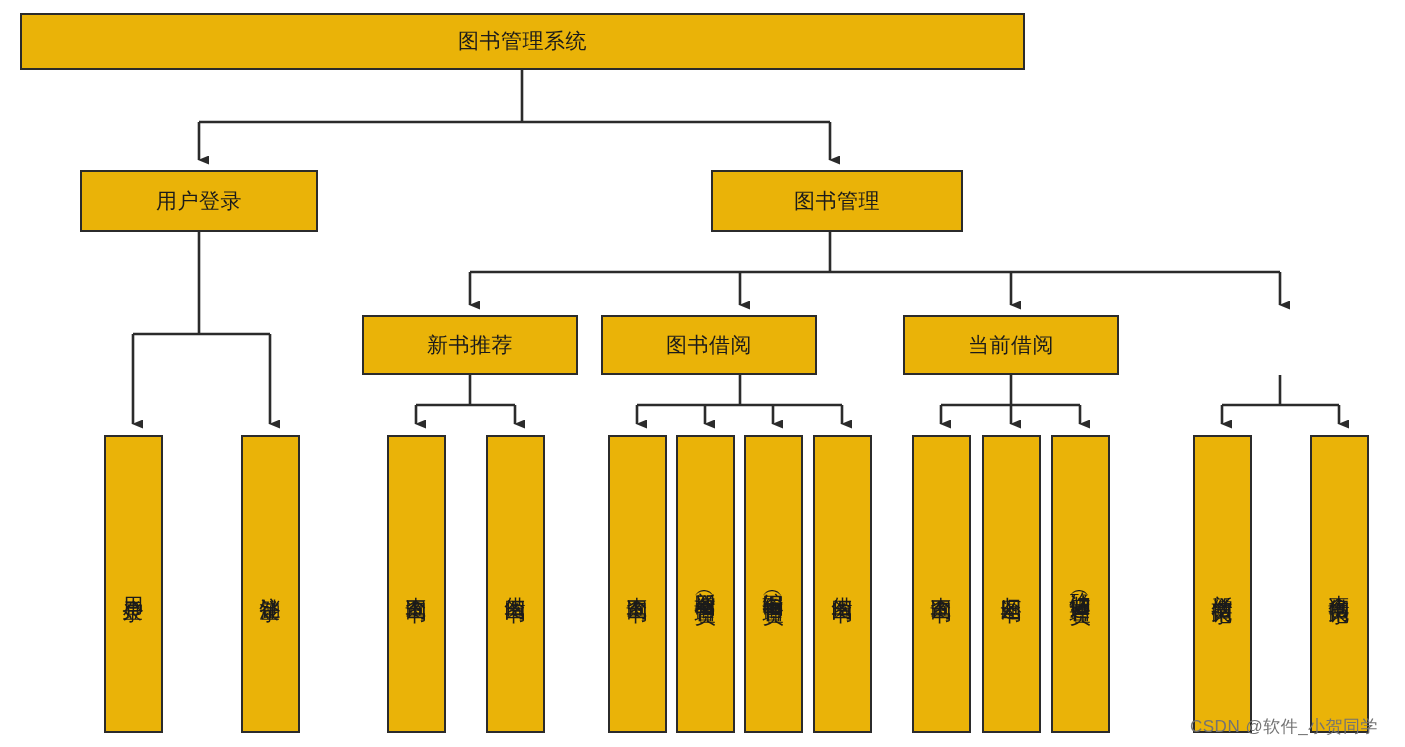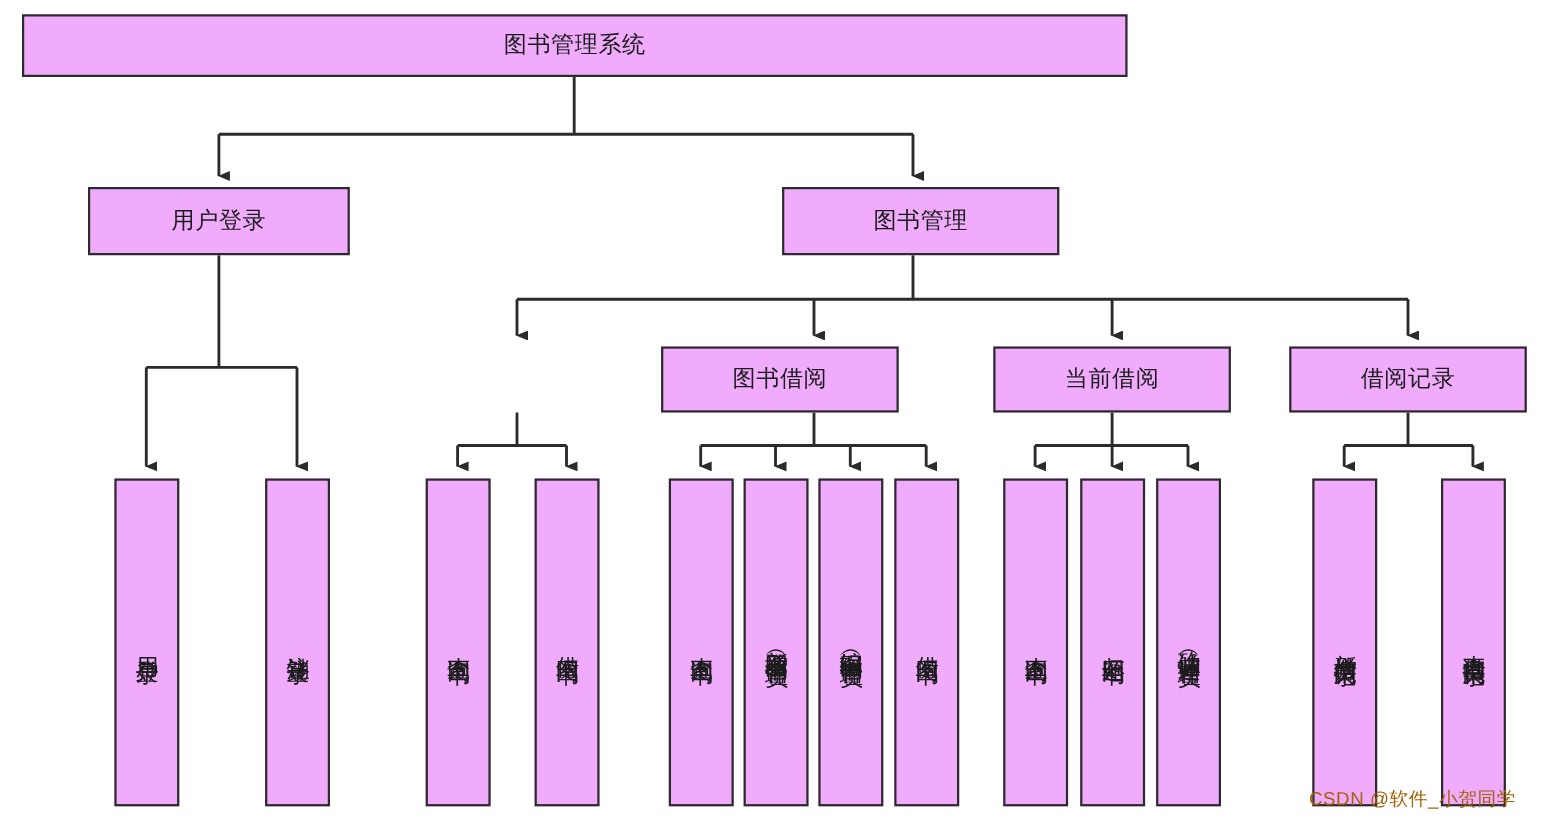--- a/index.html
+++ b/index.html
@@ -19,21 +19,21 @@
     position: absolute;
     left: 0;
     top: 0;
     width: 1405px;
     height: 747px;
     pointer-events: none;
   }
   .node {
     position: absolute;
     box-sizing: border-box;
-    background: #f0abfc;
+    background: #eab308;
     border: 2px solid #2b2b2b;
     display: flex;
     align-items: center;
     justify-content: center;
     color: #1b1b1b;
   }
   .node .label {
     display: block;
     text-align: center;
     line-height: 1.18;
@@ -51,21 +51,21 @@
     writing-mode: vertical-rl;
     text-orientation: upright;
     font-size: 21px;
     letter-spacing: 2px;
     line-height: 1;
     white-space: nowrap;
   }
   .watermark {
     position: absolute;
     font-size: 17px;
-    color: #a16207;
+    color: #737373;
     white-space: nowrap;
     letter-spacing: 0.5px;
   }
 </style>
 </head>
 <body>
 
 <div id="canvas">
 
   <svg class="wires" viewBox="0 0 1405 747">
@@ -122,28 +122,28 @@
     <span class="label">图书管理系统</span>
   </div>
 
   <div class="node horiz" style="left:80px; top:170px; width:238px; height:62px;">
     <span class="label">用户登录</span>
   </div>
   <div class="node horiz" style="left:711px; top:170px; width:252px; height:62px;">
     <span class="label">图书管理</span>
   </div>
 
+  <div class="node horiz" style="left:362px; top:315px; width:216px; height:60px;">
+    <span class="label">新书推荐</span>
+  </div>
   <div class="node horiz" style="left:601px; top:315px; width:216px; height:60px;">
     <span class="label">图书借阅</span>
   </div>
   <div class="node horiz" style="left:903px; top:315px; width:216px; height:60px;">
     <span class="label">当前借阅</span>
-  </div>
-  <div class="node horiz" style="left:1172px; top:315px; width:216px; height:60px;">
-    <span class="label">借阅记录</span>
   </div>
 
   <div class="node vert" style="left:104px; top:435px; width:59px; height:298px;">
     <span class="label">用户登录</span>
   </div>
   <div class="node vert" style="left:241px; top:435px; width:59px; height:298px;">
     <span class="label">注销登录</span>
   </div>
 
   <div class="node vert" style="left:387px; top:435px; width:59px; height:298px;">

